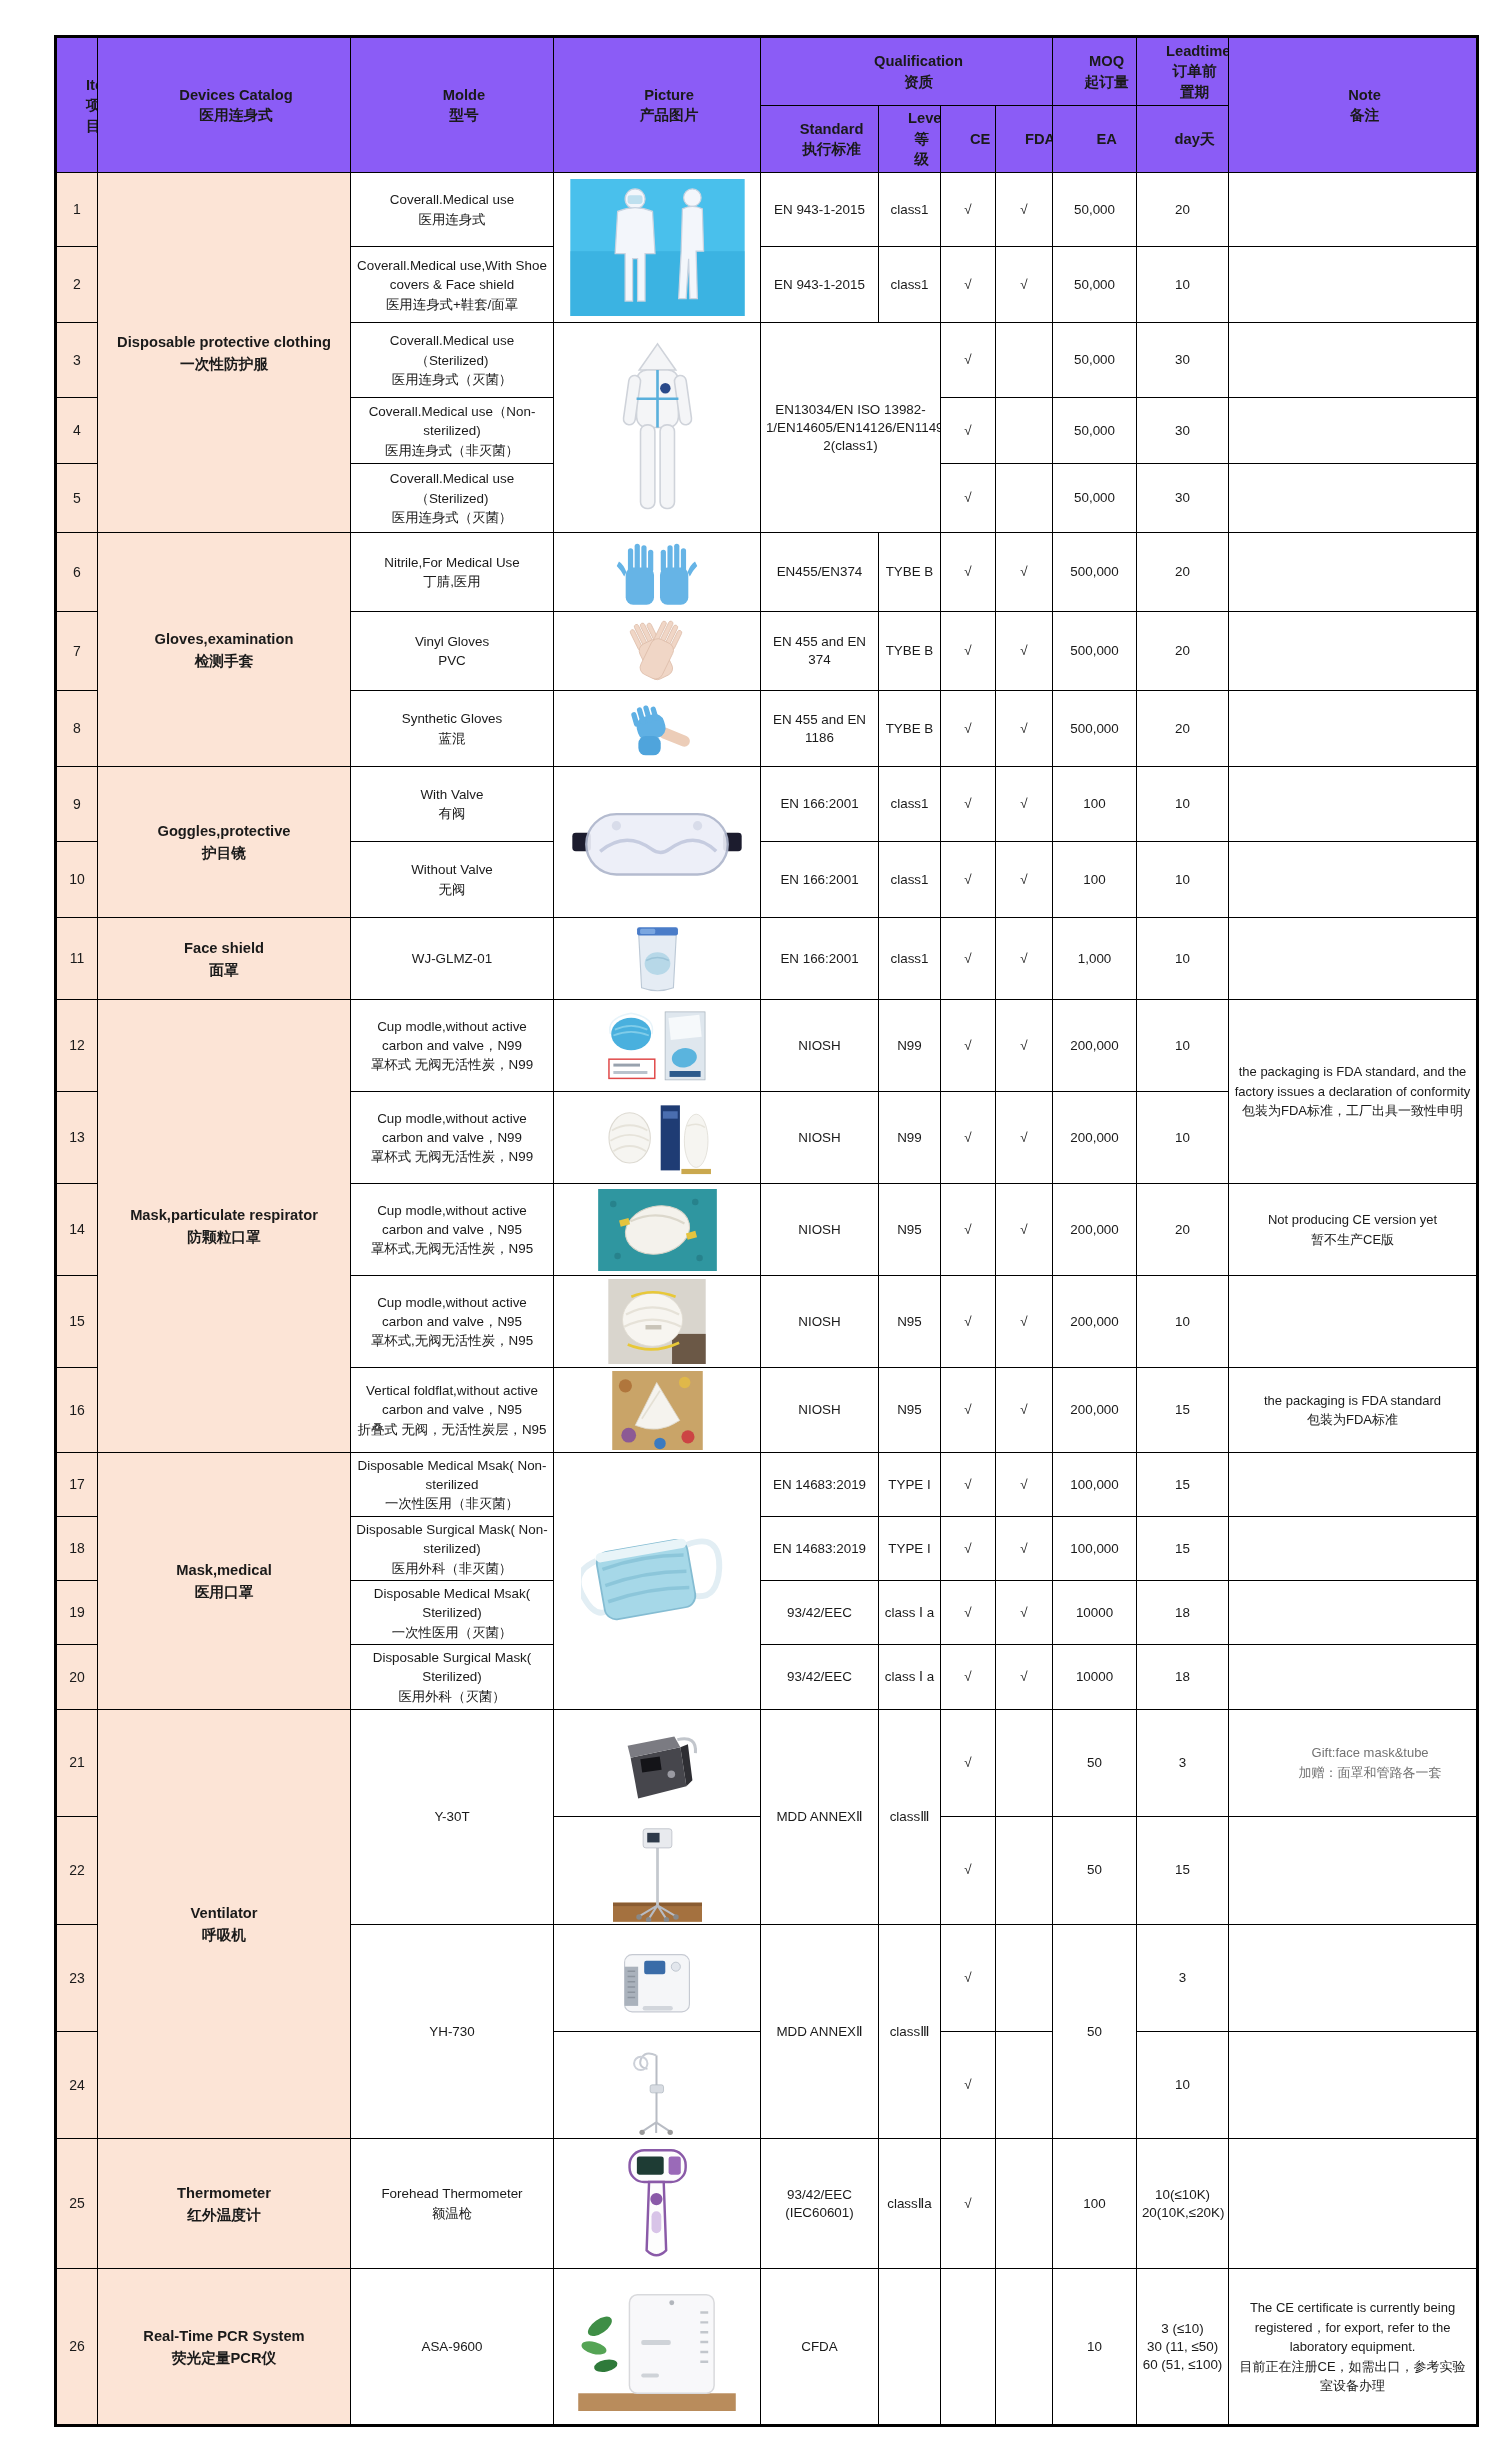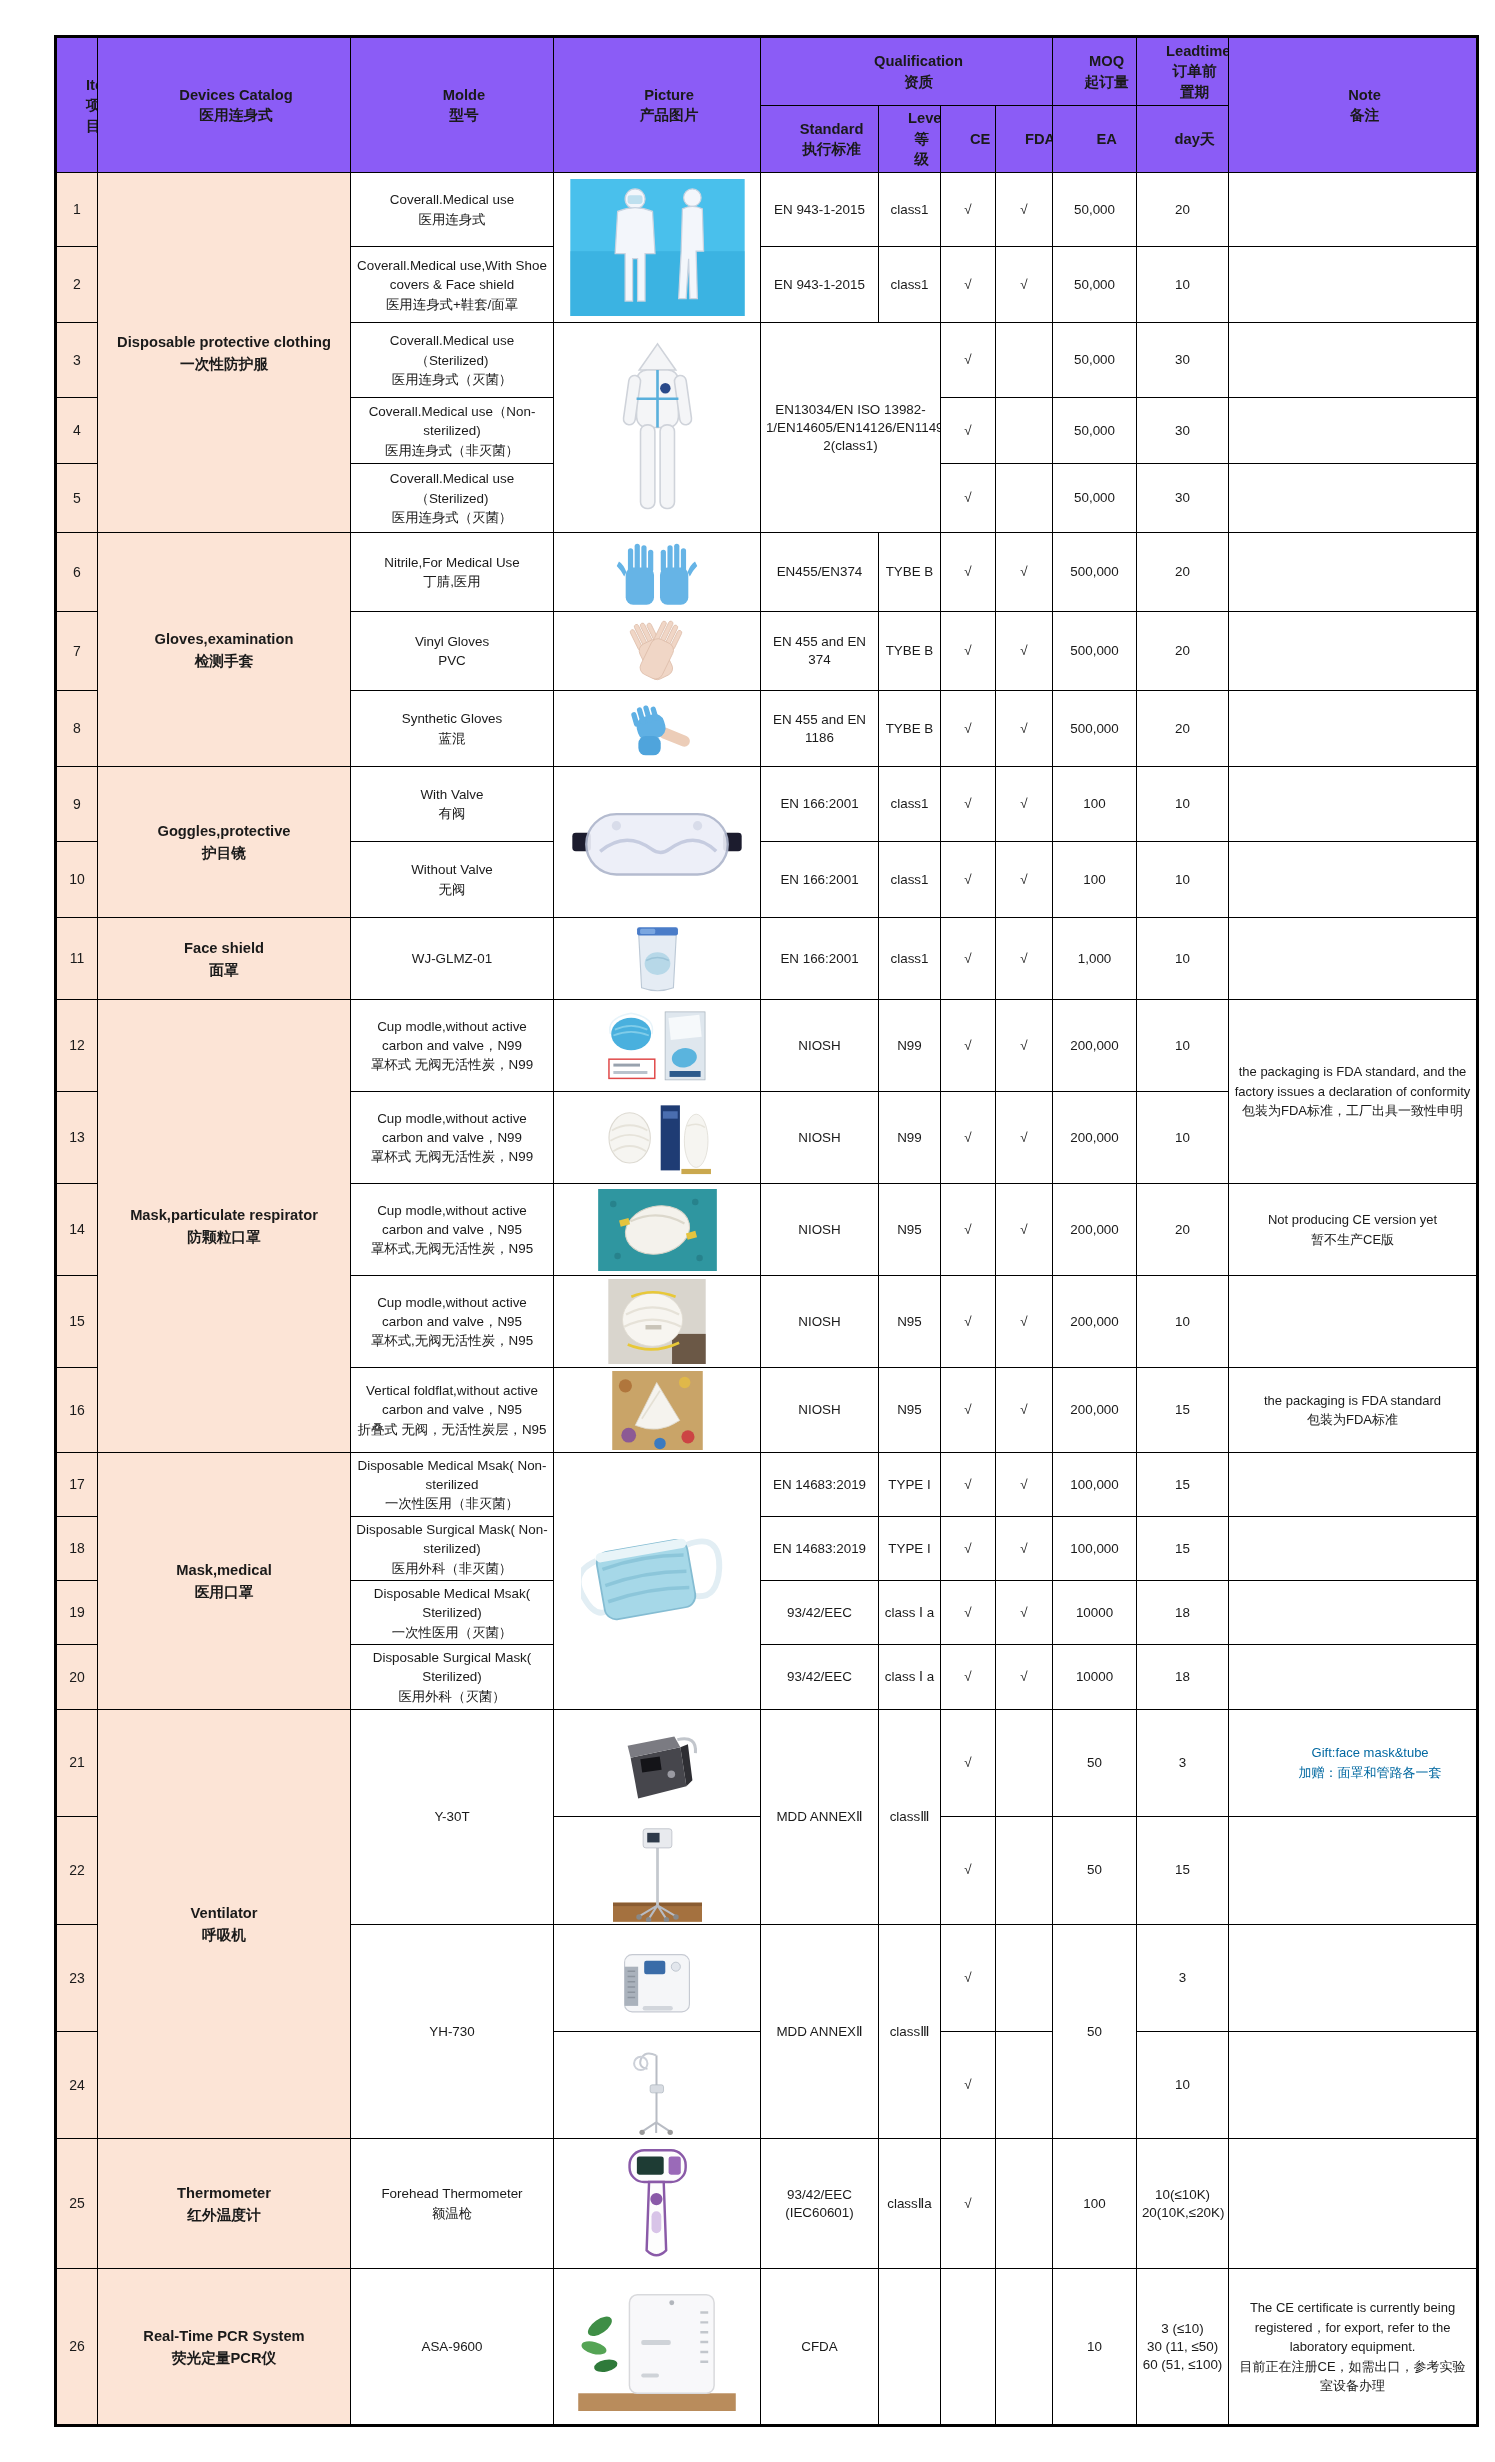--- a/index.html
+++ b/index.html
@@ -18,21 +18,21 @@
     text-align:center;vertical-align:middle;padding:2.4px 4.9px;
     font-size:13.4px;line-height:1.35;overflow:hidden;
   }
   th{background:#8b5cf6;font-weight:bold;font-size:14.7px;line-height:1.4;padding-left:29px;}
   .c-item,.c-cat{background:#fce4d6;}
   .c-item{font-size:14px;}
   .c-cat{font-weight:bold;font-size:14.7px;line-height:1.5;}
   .c-molde{line-height:1.45;}
   .c-std,.c-lead{white-space:pre-line;}
   .c-note{font-size:13px;line-height:1.5;}
-  .note-gray{color:#0369a1;padding-left:40px;}
+  .note-gray{color:#737373;padding-left:40px;}
   .c-pic{padding:2.4px;}
   .c-pic svg{display:block;margin:0 auto;}
   .en,.zh{display:block;}
 </style>
 </head>
 <body>
 
 <div class="titles">
 </div>
 

